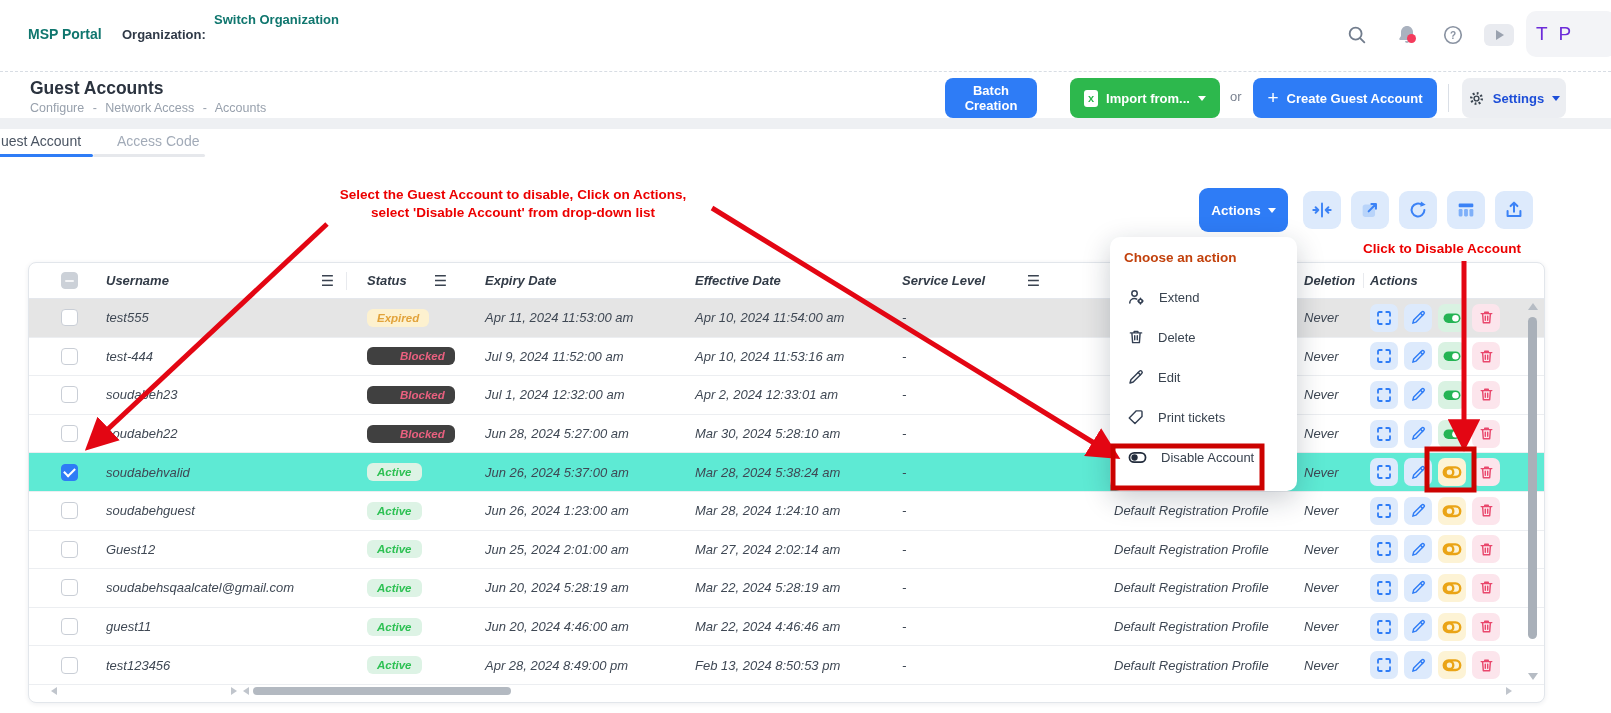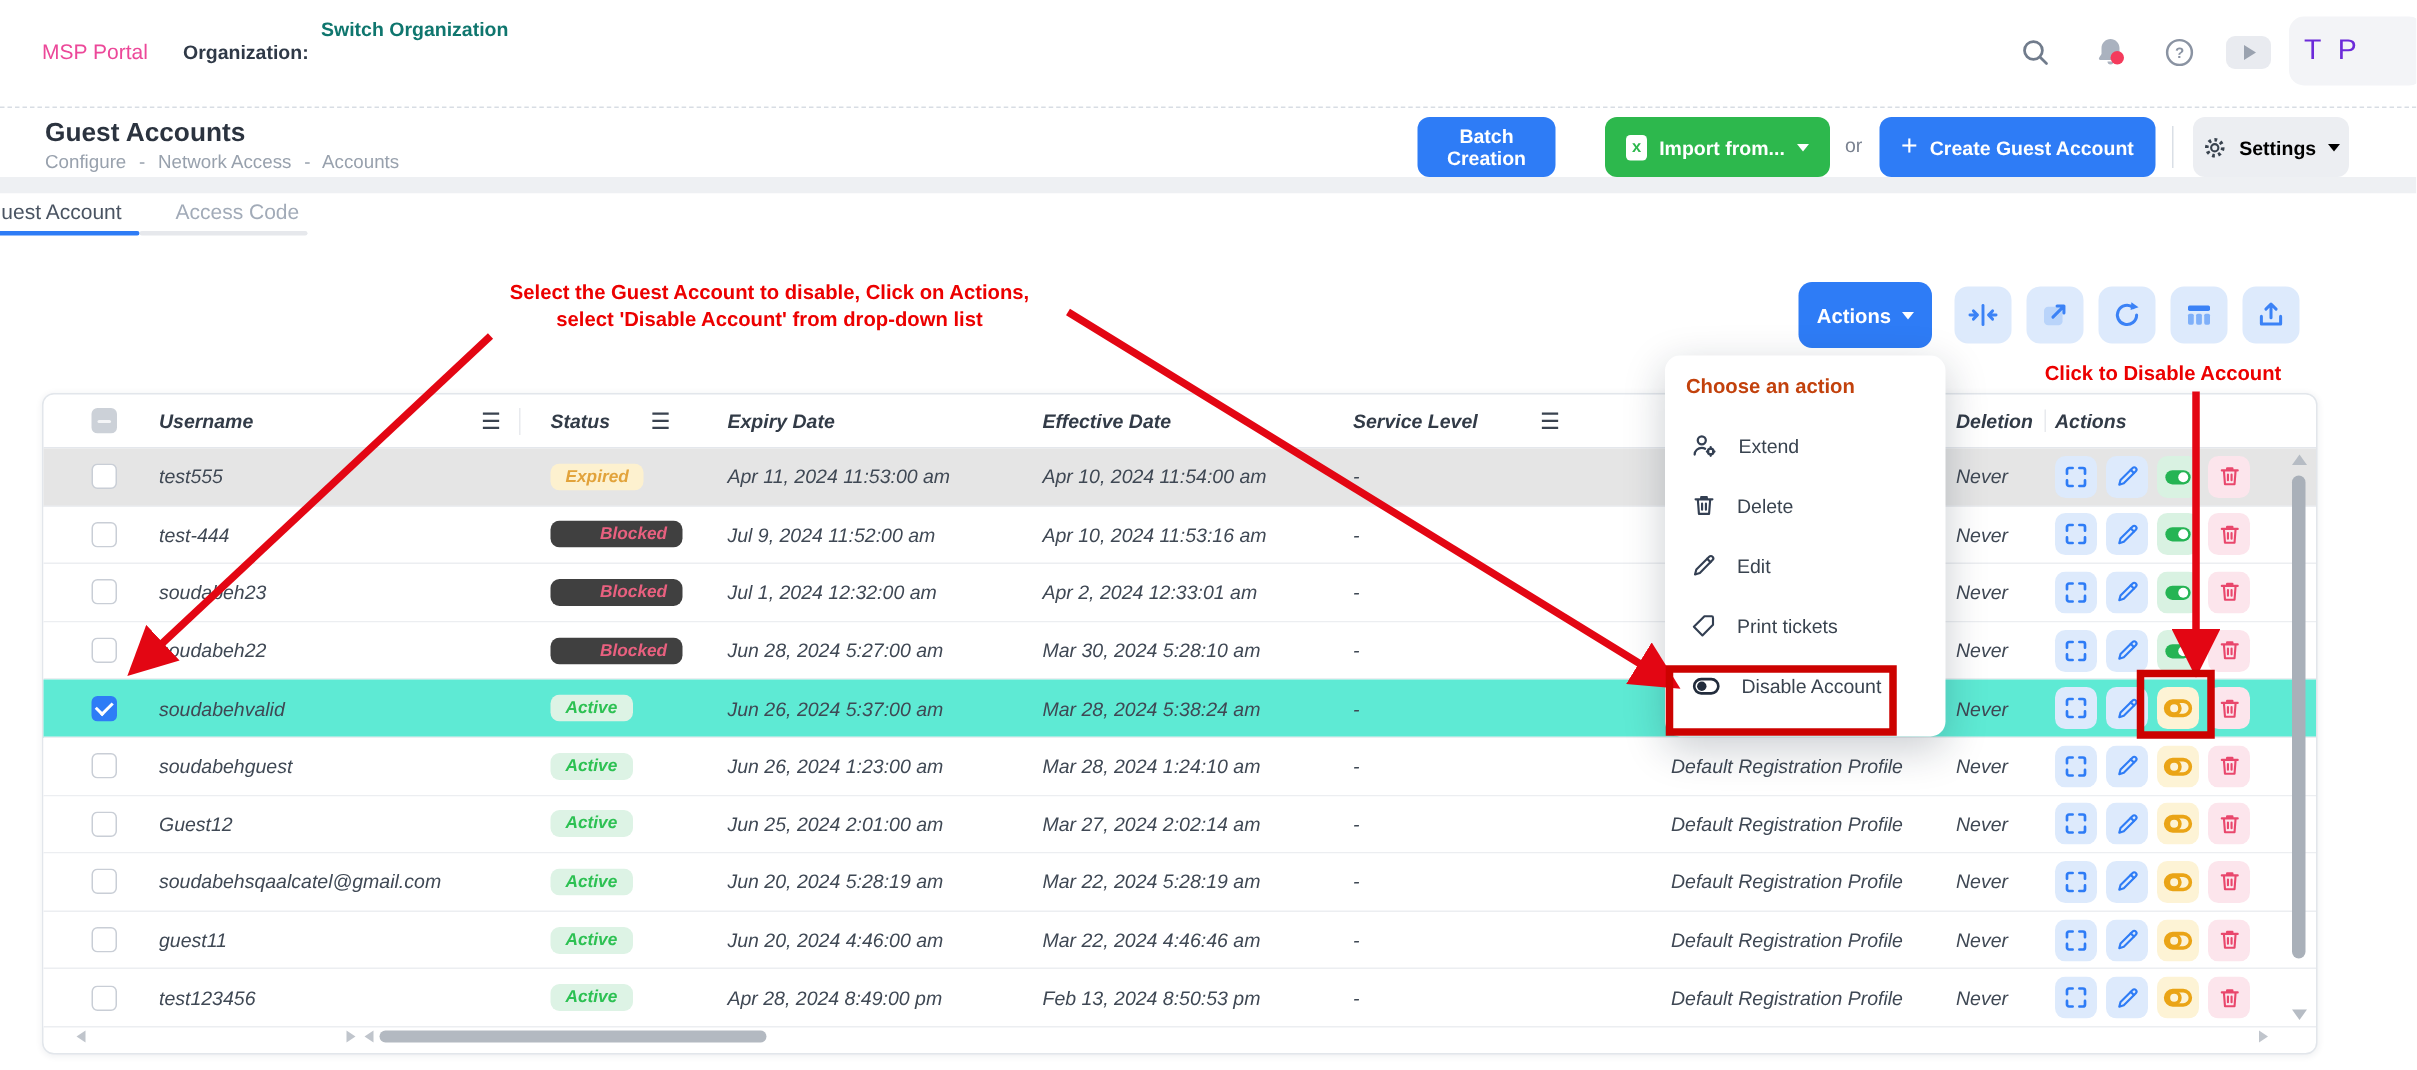--- a/index.html
+++ b/index.html
@@ -1,38 +1,38 @@
 <!DOCTYPE html>
 <html><head>
 <meta charset="utf-8">
 <style>
   * { box-sizing: border-box; margin: 0; padding: 0; }
   body { font-family: "Liberation Sans", "DejaVu Sans", sans-serif; background: #fff; }
   #app { position: relative; width: 1611px; height: 713px; background: #fff; overflow: hidden; }
 
   
   .navbar { position: absolute; left: 0; top: 0; width: 1611px; height: 72px; background: #fff; border-bottom: 1px dashed #d8dde4; }
-  .brand { position: absolute; left: 28px; top: 26px; font-size: 14px; font-weight: 400; color: #ec4899; }
+  .brand { position: absolute; left: 28px; top: 26px; font-size: 14px; font-weight: 700; color: #0f766e; }
   .org-label { position: absolute; left: 122px; top: 27px; font-size: 13px; font-weight: 700; color: #2f3947; }
   .org-link { position: absolute; left: 214px; top: 12px; font-size: 13px; font-weight: 700; color: #0f766e; cursor: pointer; }
   .nav-ico { position: absolute; top: 22px; width: 26px; height: 26px; display: flex; align-items: center; justify-content: center; }
   .play-btn { position: absolute; top: 24px; left: 1484px; width: 30px; height: 22px; background: #e9ebf0; border-radius: 6px; display: flex; align-items: center; justify-content: center; }
   .play-tri { width: 0; height: 0; border-left: 8px solid #9aa2af; border-top: 5px solid transparent; border-bottom: 5px solid transparent; margin-left: 2px; }
   .avatar { position: absolute; left: 1526px; top: 11px; width: 90px; height: 46px; background: #f3f4f7; border-radius: 10px; display: flex; align-items: center; padding-left: 10px; font-size: 19px; letter-spacing: 3px; color: #6c2bd9; font-weight: 500; }
 
   
   .page-head { position: absolute; left: 0; top: 72px; width: 1611px; height: 46px; background: #fff; }
   .page-title { position: absolute; left: 30px; top: 6px; font-size: 17.5px; font-weight: 700; color: #2b333f; }
   .breadcrumb { position: absolute; left: 30px; top: 29px; font-size: 12.5px; color: #98a1ad; }
   .breadcrumb span { margin-right: 5px; }
   .btn { position: absolute; top: 6px; height: 40px; border: none; border-radius: 8px; font-family: inherit; font-size: 13px; font-weight: 700; color: #fff; display: flex; align-items: center; justify-content: center; gap: 8px; cursor: pointer; }
   .btn-batch { left: 945px; width: 92px; background: #2e7cf6; }
   .btn-import { left: 1070px; width: 150px; background: #2db84d; }
   .btn-create { left: 1253px; width: 184px; background: #2e7cf6; }
-  .btn-settings { left: 1462px; width: 104px; background: #eceef2; color: #000000; font-weight: 600; }
+  .btn-settings { left: 1462px; width: 104px; background: #eceef2; color: #1d4ed8; font-weight: 600; }
   .or-text { position: absolute; left: 1230px; top: 17px; font-size: 13px; color: #7a8290; }
   .vdiv { position: absolute; left: 1448px; top: 12px; width: 1px; height: 28px; background: #dadfe6; }
   .caret { width: 0; height: 0; border-left: 4.5px solid transparent; border-right: 4.5px solid transparent; border-top: 5px solid currentColor; display: inline-block; }
   .file-ico { width: 14px; height: 17px; background: #fff; border-radius: 3px; color: #2db84d; font-weight: 700; font-size: 11px; display: flex; align-items: center; justify-content: center; }
   .file-ico::after { content: "x"; }
   .plus-glyph { font-size: 19px; font-weight: 400; line-height: 1; margin-top: -2px; }
 
   
   .gray-band { position: absolute; left: 0; top: 118px; width: 1611px; height: 11px; background: #eef0f3; }
   .tabs { position: absolute; left: 0; top: 129px; width: 1611px; height: 28px; background: #fff; }

